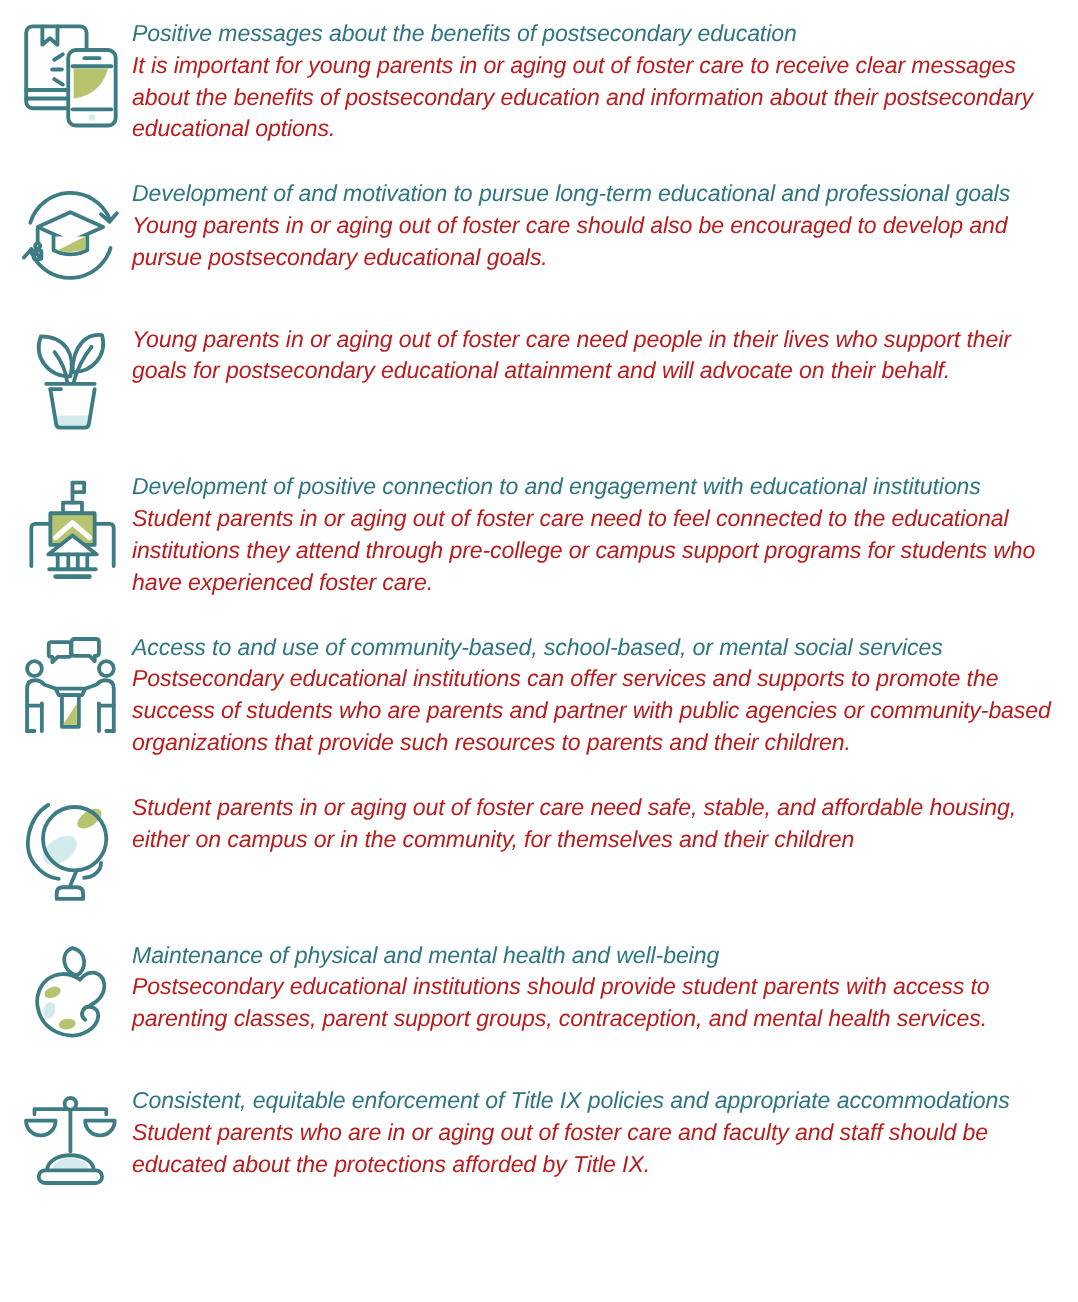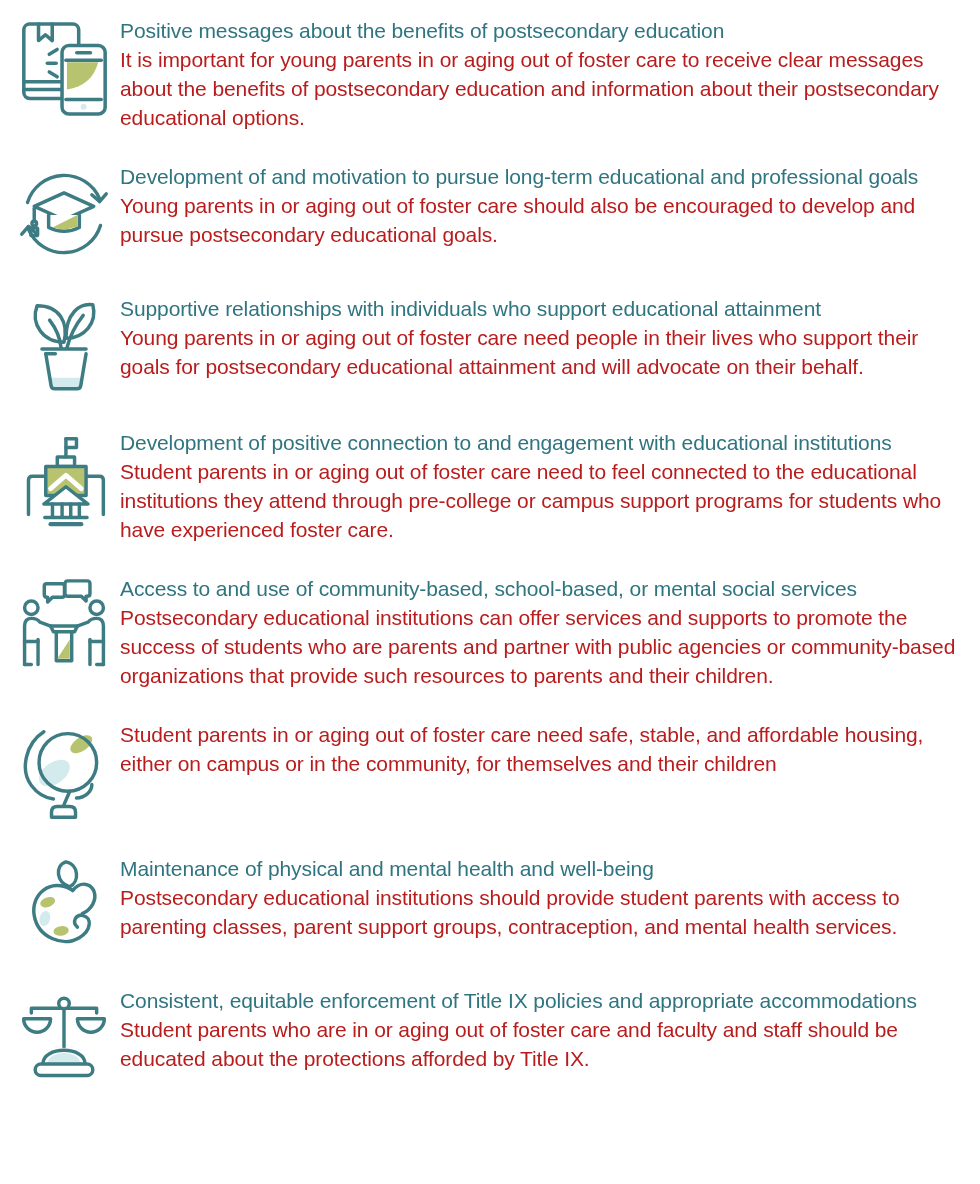--- a/index.html
+++ b/index.html
@@ -28,20 +28,21 @@
     align-items: flex-start;
     padding-top: 2px;
   }
   .icon-box svg { display: block; }
   .text-col {
     flex: 1 1 auto;
     max-width: 852px;
     font-size: 21px;
     line-height: 29px;
     letter-spacing: -0.1px;
+    font-style: italic;
   }
   .heading {
     display: block;
     color: #2f7580;
     max-width: 812px;
   }
   .body-text {
     display: block;
     color: #b91c1c;
   }
@@ -115,21 +116,20 @@
           <path d="M47 52 C46 42 42 32 35 23"></path>
           <path d="M53 52 C56 40 62 28 70 18"></path>
           <path d="M27 53 h46"></path>
           <path class="fill-b" d="M36 83 h32 l-1.5 8 q-0.5 3 -3.5 3 h-22 q-3 0 -3.5 -3 Z"></path>
           <path d="M31 58 L36.5 91 q0.5 3.5 4 3.5 h23 q3.5 0 4 -3.5 L73 58"></path>
           <path d="M31 58 h10"></path>
         </g>
       </svg>
     </div>
     <div class="text-col">
-      <span class="heading">Supportive relationships with individuals who support educational attainment</span>
       <span class="body-text">Young parents in or aging out of foster care need people in their lives who support their goals for postsecondary educational attainment and will advocate on their behalf.</span>
     </div>
   </div>
 
   <div class="item">
     <div class="icon-box">
       <svg width="96" height="102" viewBox="0 0 100 102">
         <g class="ic">
           <path d="M52 7 v19"></path>
           <path d="M52 7 h11 v9 h-11"></path>

